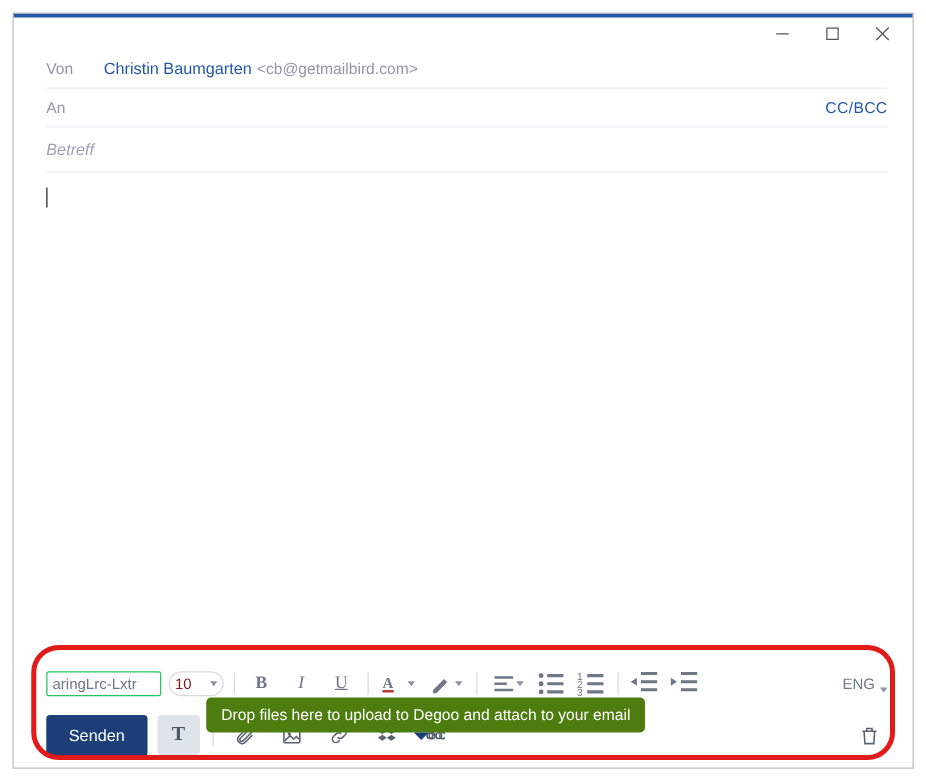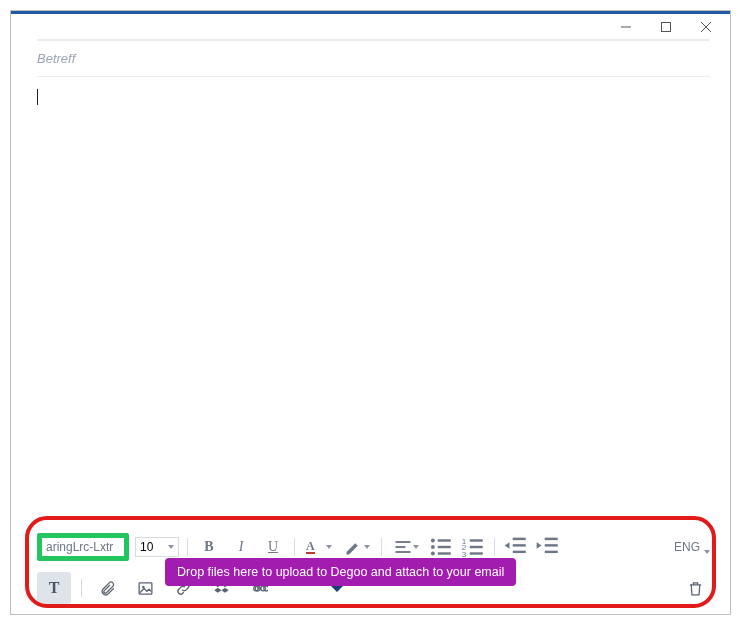--- a/index.html
+++ b/index.html
@@ -90,30 +90,30 @@
     color: #6d7787;
     font-size: 12px;
     gap: 6px;
     position: relative;
   }
   .fmtbar .font-crop {
     width: 92px;
     overflow: hidden;
     white-space: nowrap;
     color: #6d7787;
-    border: 5px solid #22c55e;
+    border: 1px solid #22c55e;
     border-radius: 2px;
     padding: 2px 4px;
   }
   .fmtbar .size-sel {
     width: 44px;
     border: 1px solid #d6dbe2;
-    border-radius: 0;
+    border-radius: 10px;
     padding: 2px 4px;
-    color: #000000;
+    color: #7f1d1d;
     display: flex;
     align-items: center;
     justify-content: space-between;
   }
   .fmtbtn {
     width: 26px; height: 24px;
     display: flex; align-items: center; justify-content: center;
     color: #6d7787;
     border-radius: 2px;
   }
@@ -124,21 +124,21 @@
     margin-left: auto;
     display: flex; align-items: flex-end; gap: 4px;
     color: #6d7787;
     font-size: 12px;
   }
   
   .tooltip {
     position: absolute;
     top: -4px;
     left: 154px;
-    background: #a21caf;
+    background: #4d7c0f;
     color: #fff;
     font-size: 12.5px;
     padding: 7px 12px;
     border-radius: 4px;
     white-space: nowrap;
     z-index: 60;
   }
   .tooltip::after {
     content: "";
     position: absolute;
@@ -202,22 +202,31 @@
         </svg>
     </div>
     <div class="winbtn" title="Close">
       <svg viewBox="0 0 12 12">
           <line x1="1" y1="1" x2="11" y2="11" stroke="currentColor" stroke-width="1"></line>
           <line x1="11" y1="1" x2="1" y2="11" stroke="currentColor" stroke-width="1"></line>
         </svg>
     </div>
   </div>
 
+  <div class="header-row">
+    <span class="lab">Von</span>
+    <span class="from-name">Christin Baumgarten</span>
+    <span class="from-addr">&lt;cb@getmailbird.com&gt;</span>
+  </div>
   <div class="divider"></div>
 
+  <div class="header-row">
+    <span class="lab">An</span>
+    <span class="ccbcc">CC/BCC</span>
+  </div>
   <div class="divider"></div>
 
   <div class="subject-row">
     <span class="subject-ph">Betreff</span>
   </div>
   <div class="divider"></div>
 
   <div class="body-area">
     <span class="cursor"></span>
     <span></span>
@@ -296,20 +305,21 @@
     <div class="lang">
       <span>ENG</span>
       <span class="caret"></span>
     </div>
   </div>
 
   <div class="actionbar">
 
     <div class="tooltip">Drop files here to upload to Degoo and attach to your email</div>
 
+    <button class="send-btn">Senden</button>
 
     <div class="icon-toggle">T</div>
 
     <span class="sep"></span>
 
     <div class="action-icon">
       <svg viewBox="0 0 24 24">
           <path d="M21 11.5l-8.5 8.5a5 5 0 0 1-7-7l9-9a3.5 3.5 0 0 1 5 5l-9 9a2 2 0 0 1-3-3l8-8" fill="none" stroke="currentColor" stroke-width="1.8"></path>
         </svg>
     </div>

